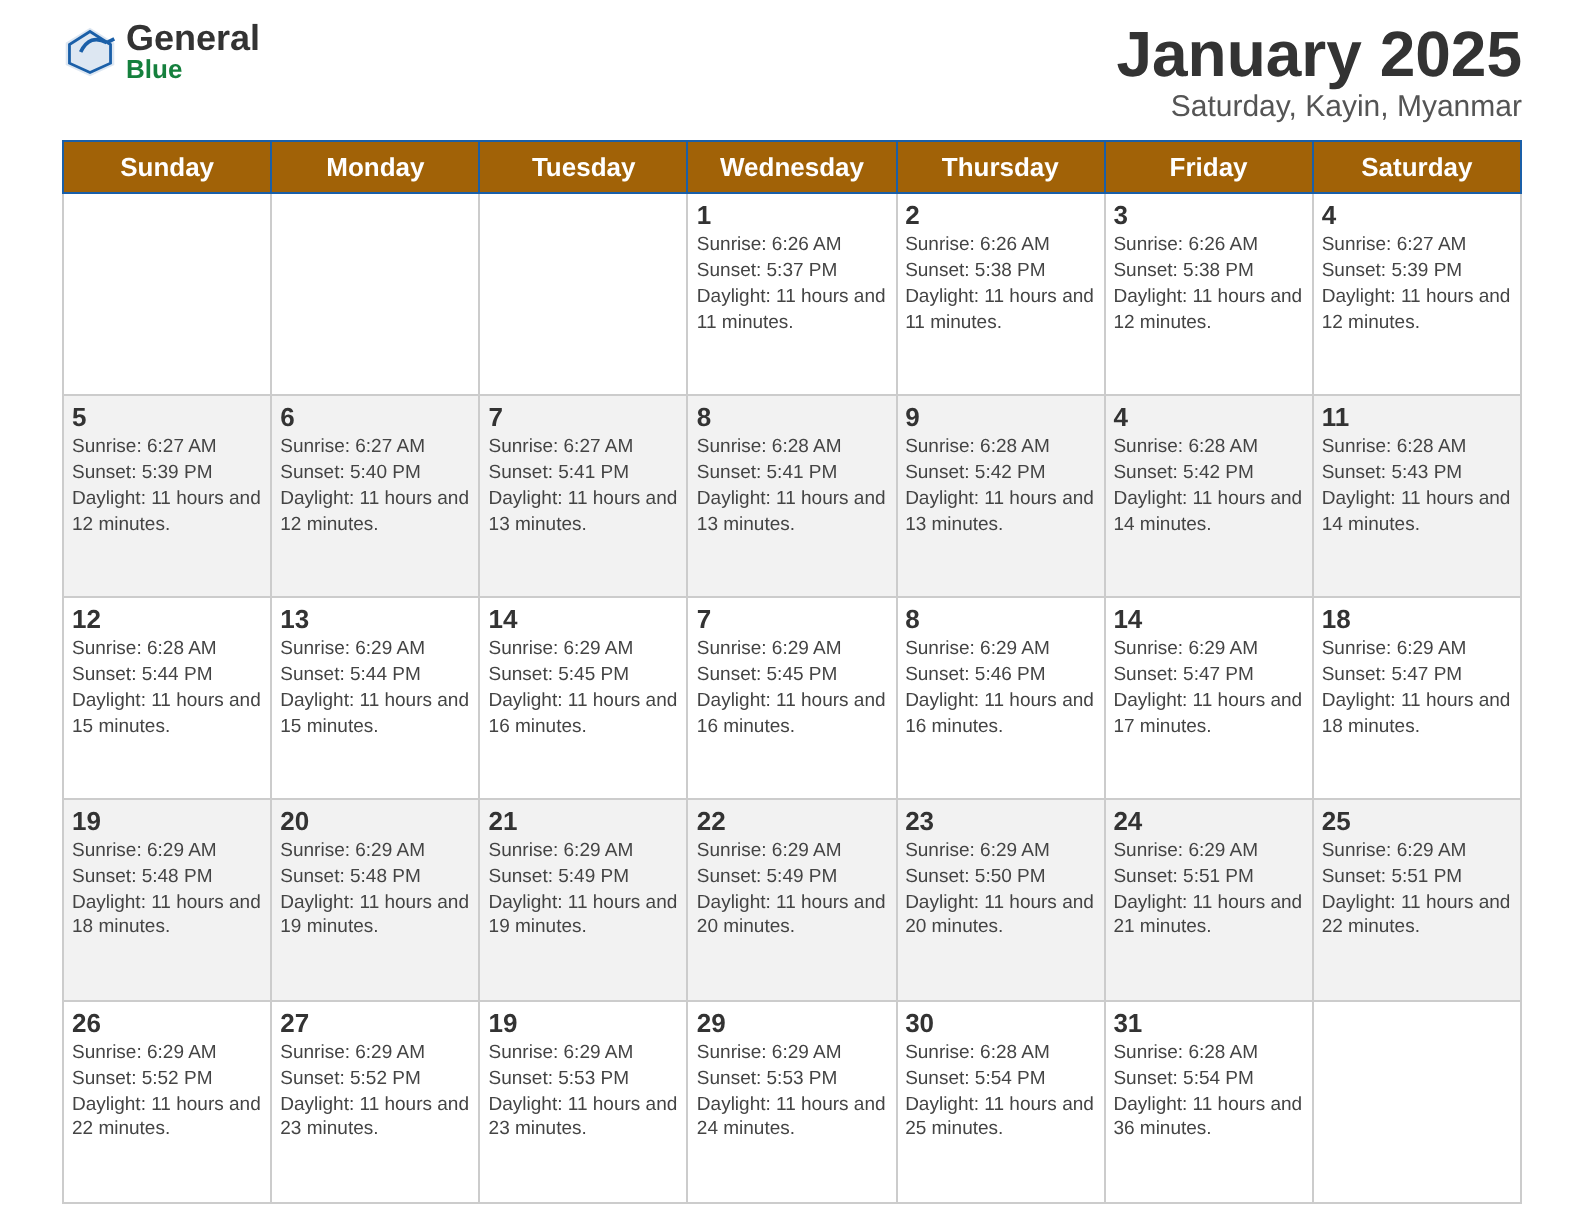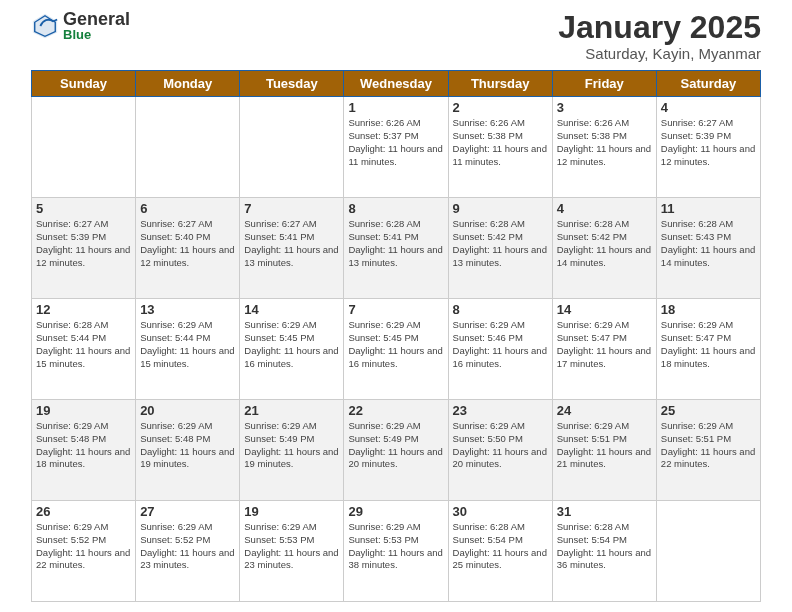--- a/index.html
+++ b/index.html
@@ -379,21 +379,21 @@
               <div>Sunrise: 6:29 AM</div>
               <div>Sunset: 5:53 PM</div>
               <div>Daylight: 11 hours and 23 minutes.</div>
             </div>
           </td>
           <td>
             <span class="day-num">29</span>
             <div class="day-info">
               <div>Sunrise: 6:29 AM</div>
               <div>Sunset: 5:53 PM</div>
-              <div>Daylight: 11 hours and 38 minutes.</div>
+              <div>Daylight: 11 hours and 24 minutes.</div>
             </div>
           </td>
           <td>
             <span class="day-num">30</span>
             <div class="day-info">
               <div>Sunrise: 6:28 AM</div>
               <div>Sunset: 5:54 PM</div>
               <div>Daylight: 11 hours and 25 minutes.</div>
             </div>
           </td>

